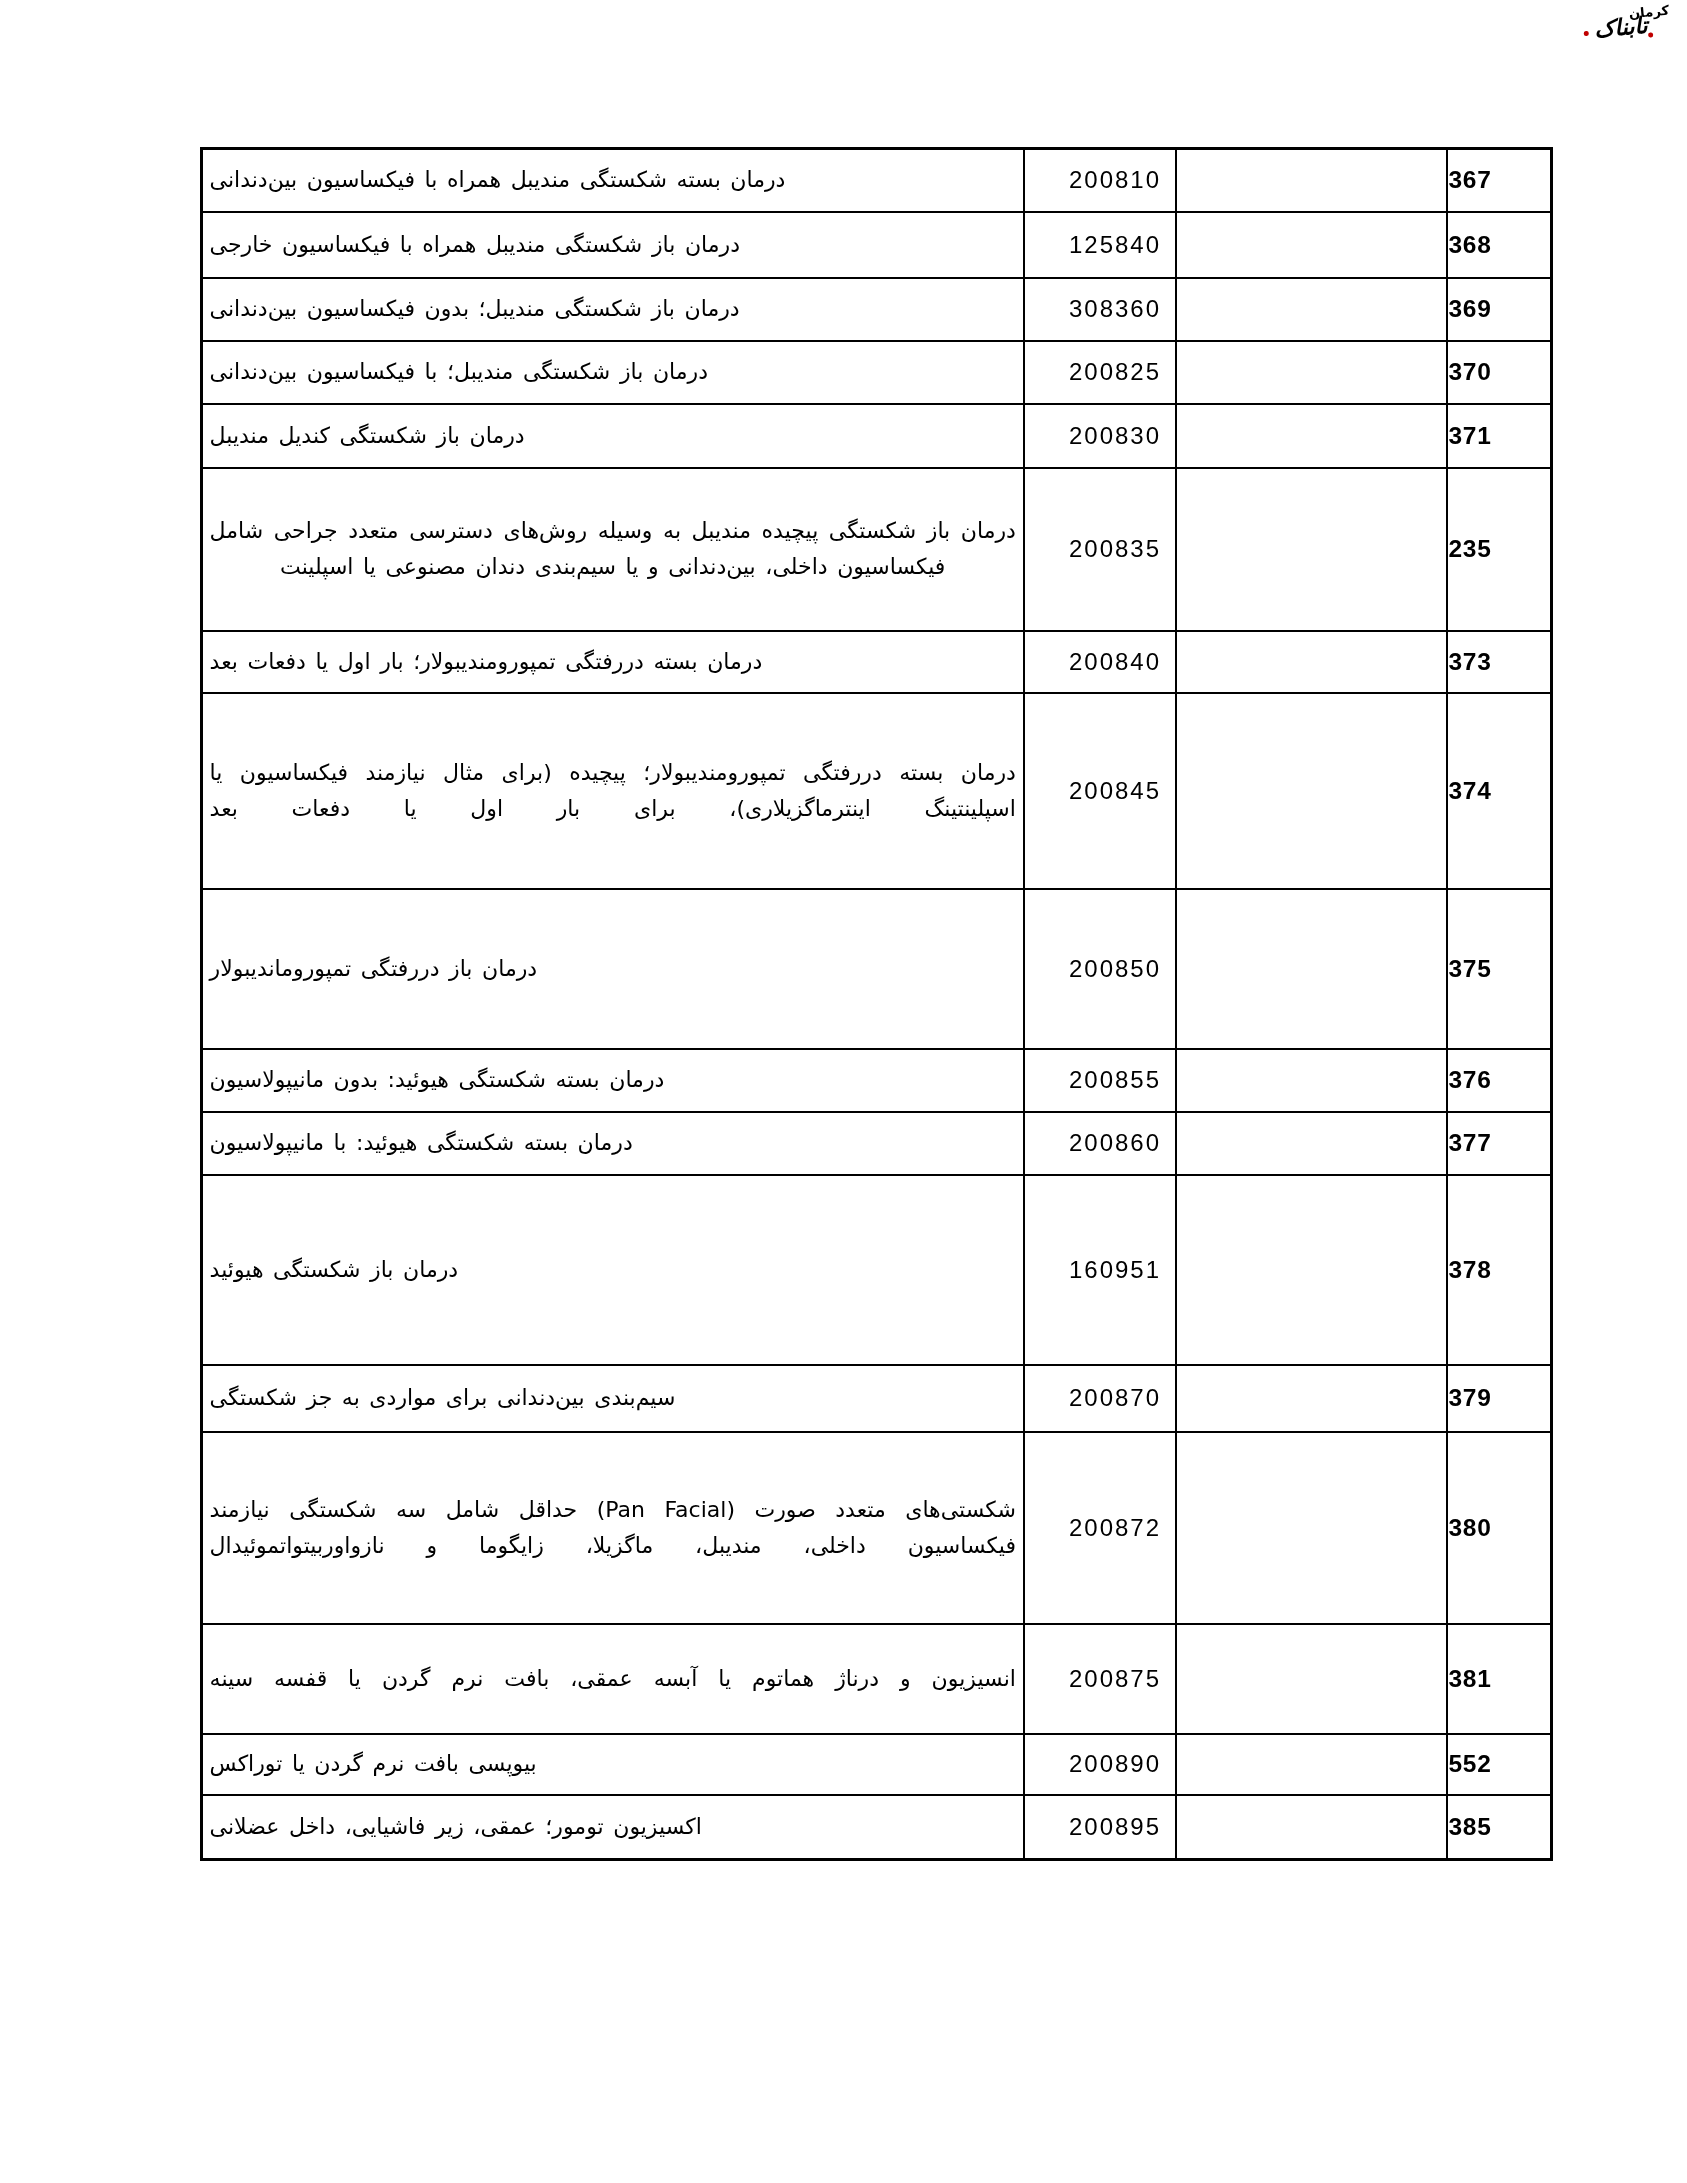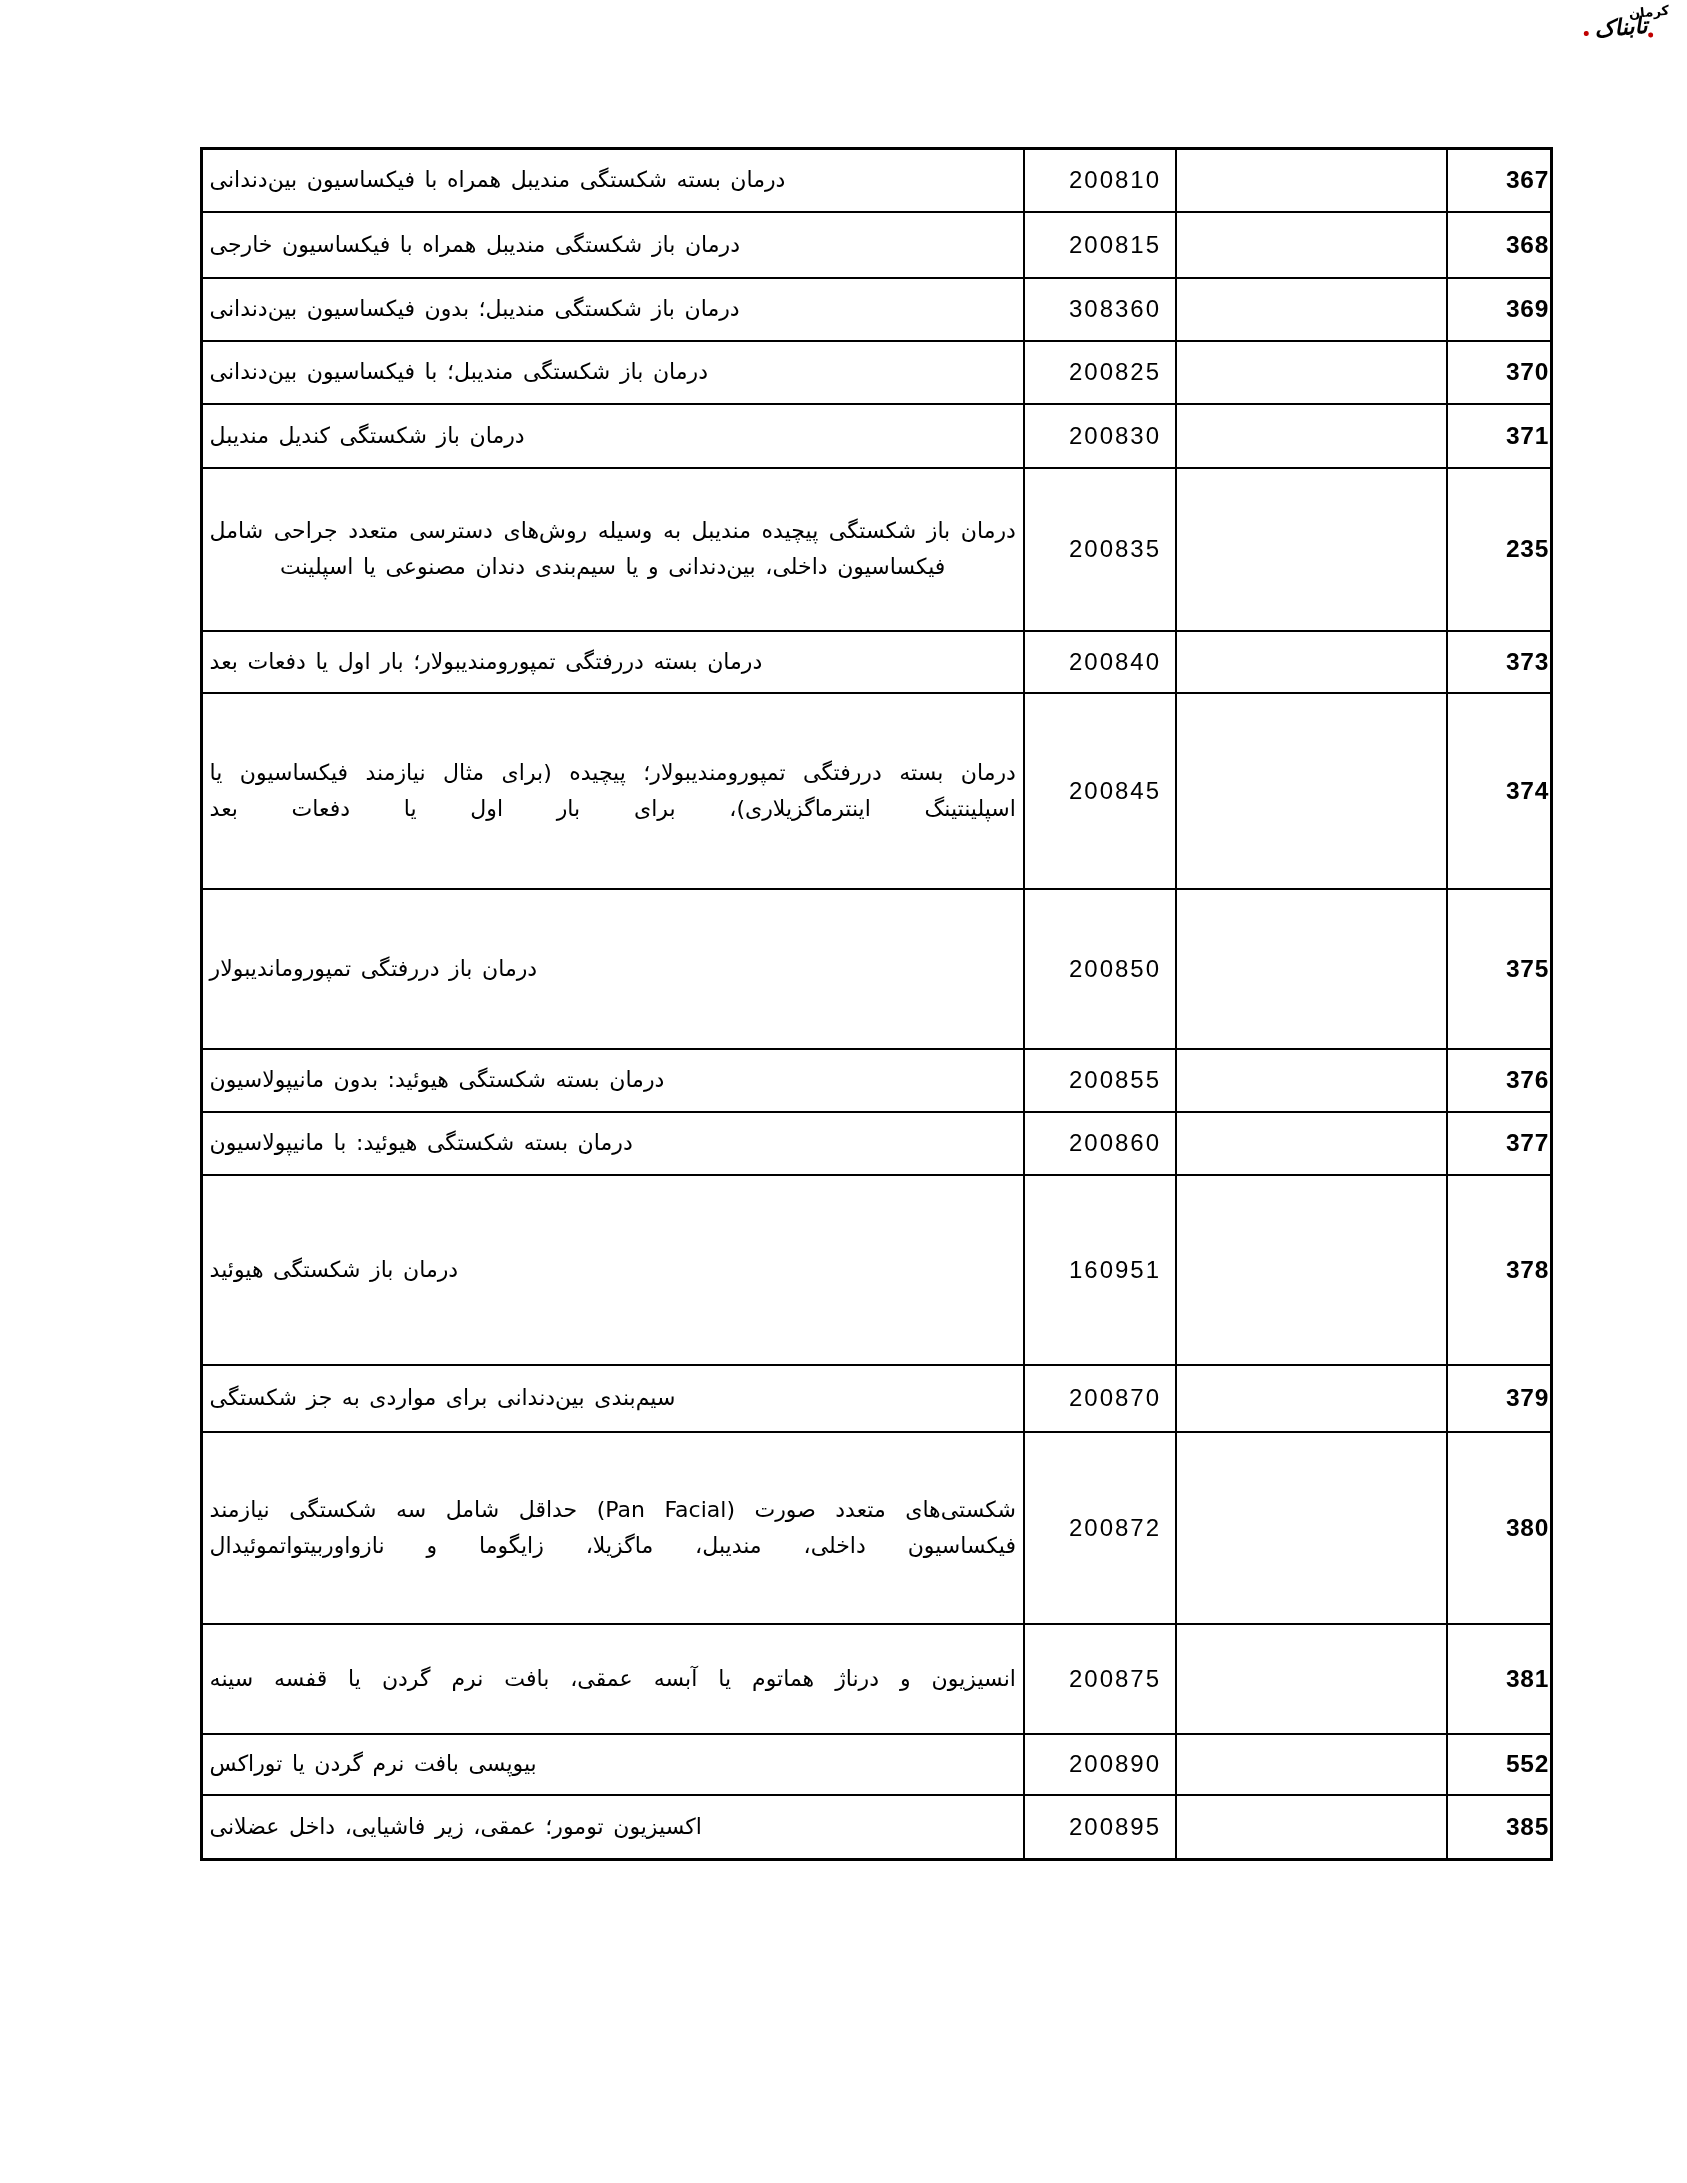--- a/index.html
+++ b/index.html
@@ -63,21 +63,21 @@
     border: 2.6px solid #000;
     vertical-align: middle;
     color: #000;
     background: #fff;
     overflow: hidden;
   }
   td.num {
     font-family: "Liberation Sans", sans-serif;
     font-size: 24.5px;
     font-weight: 700;
-    text-align: right;
+    text-align: left;
     letter-spacing: 0.7px;
   }
   td.code {
     font-family: "Liberation Sans", sans-serif;
     font-size: 24px;
     font-weight: 400;
     text-align: center;
     letter-spacing: 2px;
     padding-left: 32px;
   }
@@ -114,21 +114,21 @@
     <tbody>
       <tr style="height:63px">
         <td class="num">367</td>
         <td class="blank"></td>
         <td class="code">200810</td>
         <td class="desc">درمان بسته شکستگی مندیبل همراه با فیکساسیون بین‌دندانی</td>
       </tr>
       <tr style="height:66px">
         <td class="num">368</td>
         <td class="blank"></td>
-        <td class="code">200815</td>
+        <td class="code">125840</td>
         <td class="desc">درمان باز شکستگی مندیبل همراه با فیکساسیون خارجی</td>
       </tr>
       <tr style="height:63px">
         <td class="num">369</td>
         <td class="blank"></td>
         <td class="code">308360</td>
         <td class="desc">درمان باز شکستگی مندیبل؛ بدون فیکساسیون بین‌دندانی</td>
       </tr>
       <tr style="height:63px">
         <td class="num">370</td>

